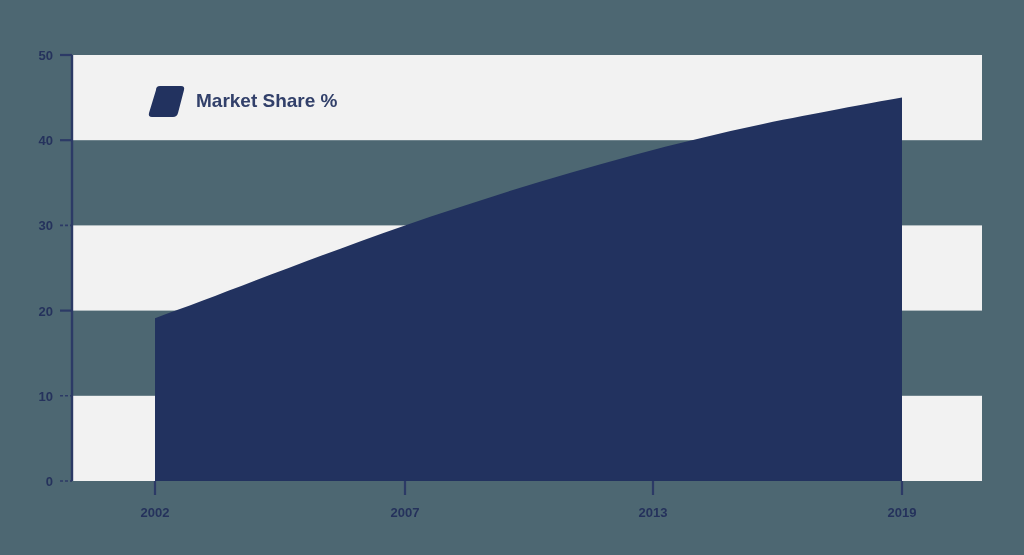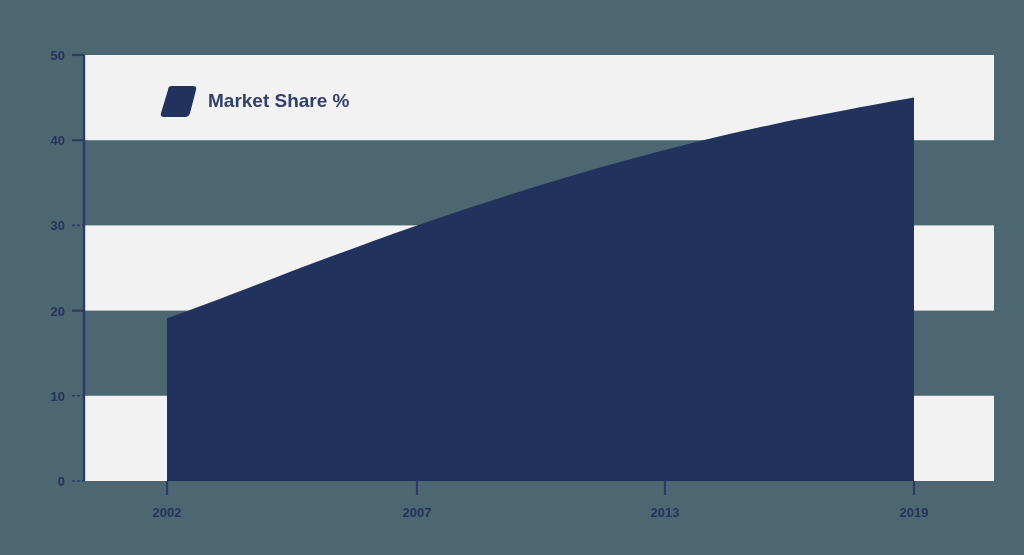--- a/index.html
+++ b/index.html
@@ -10,21 +10,20 @@
     width: 1024px;
     height: 555px;
     background: #4d6772;
     font-family: "Liberation Sans", sans-serif;
     overflow: hidden;
   }
   #chart-root {
     position: relative;
     width: 940px;
     height: 555px;
-    padding-left: 12px;
   }
   #chart-svg {
     display: block;
     width: 1024px;
     height: 555px;
   }
   .tick-label {
     font-family: "Liberation Sans", sans-serif;
     font-size: 13px;
     font-weight: bold;

